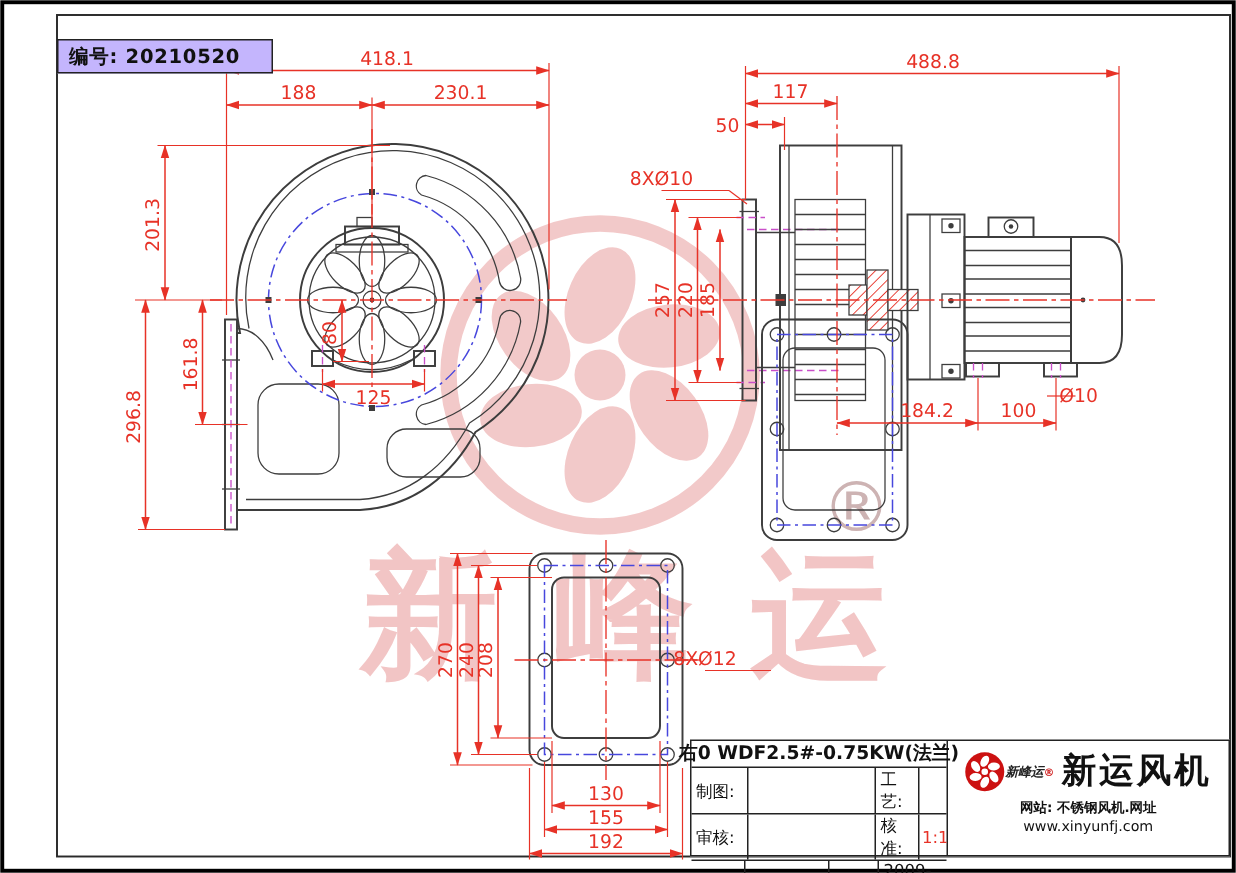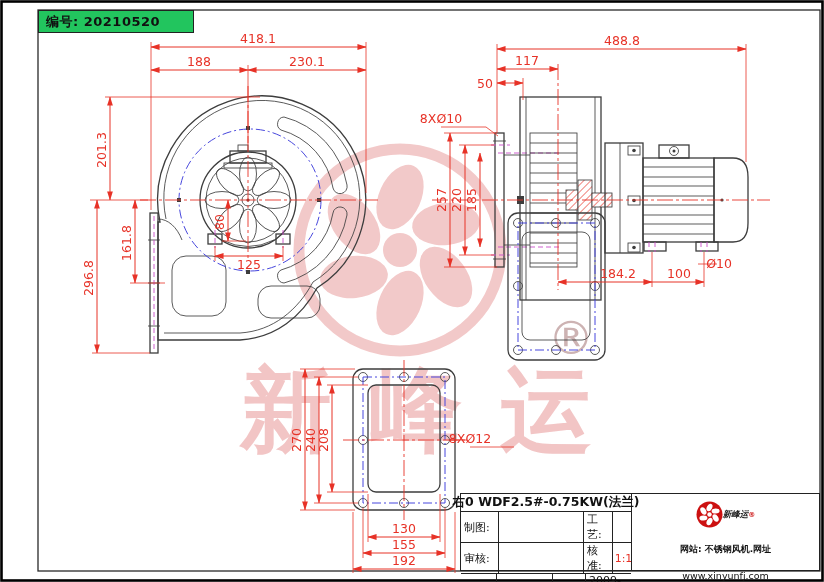--- a/index.html
+++ b/index.html
@@ -15,22 +15,22 @@
   .dl   {stroke:#e73227;stroke-width:1;fill:none}
   .ext  {stroke:#e73227;stroke-width:0.8;fill:none}
   .cl   {stroke:#e73227;stroke-width:0.9;fill:none;stroke-dasharray:16 3 3 3}
   .blue {fill:none;stroke:#4747dd;stroke-width:1;stroke-dasharray:9 3 2 3}
   .mag  {fill:none;stroke:#c94fc9;stroke-width:0.9;stroke-dasharray:5 3}
   .dt   {fill:#e73227;font-size:12.5px;text-anchor:middle}
   .hatch{fill:url(#redhatch);stroke:#3d3d3d;stroke-width:0.85}
   .wm   {fill:#f0bcbc}
 
   
-  .serial{position:absolute;left:38px;top:10px;width:156px;height:23px;border:1.6px solid #222;
-          background:#22c55e;display:flex;align-items:center;padding-left:7px;
+  .serial{position:absolute;left:38px;top:26px;width:144px;height:23px;border:1.6px solid #222;
+          background:#c4b5fd;display:flex;align-items:center;padding-left:7px;
           font-size:13px;font-weight:600;color:#111;letter-spacing:.5px}
 
   
   .tb{position:absolute;left:460px;top:493px;width:360px;height:78px;border:1.6px solid #222;
       background:#fff;display:flex;color:#111}
   .tb-left{width:171px;border-right:1.4px solid #222;display:flex;flex-direction:column}
   .tb-title{height:28px;border-bottom:1.2px solid #222;display:flex;align-items:center;
             justify-content:center;font-size:12.5px;font-weight:600;white-space:nowrap}
   .tb-row{flex:1;display:grid;border-bottom:1.2px solid #222;font-size:11px;align-items:stretch}
   .tb-row:last-child{border-bottom:none}
@@ -38,22 +38,22 @@
   .r3 {grid-template-columns:36px 56px 33px 1fr}
   .tb-row span{border-right:1.2px solid #222;display:flex;align-items:center;padding-left:3px;overflow:hidden}
   .tb-row span:last-child{border-right:none}
   .redv{color:#e73227;font-weight:400;justify-content:center;padding-left:0}
   .tb-right{flex:1;display:flex;flex-direction:column;align-items:center;padding-top:5px}
   .brand-row{display:flex;align-items:flex-start;gap:5px}
   .brand-logo-col{display:flex;align-items:center;margin-top:2px}
   .brand-script{font-size:8.5px;font-weight:700;font-style:italic;color:#222;white-space:nowrap}
   .brand-script .reg{color:#cc1111;font-size:7px;font-style:normal}
   .brand-name{font-size:23px;font-weight:700;letter-spacing:2px;line-height:30px;white-space:nowrap}
-  .site{font-size:9px;font-weight:700;margin-top:15px;white-space:nowrap}
-  .url{font-size:9.5px;margin-top:14px;white-space:nowrap}
+  .site{font-size:9px;font-weight:700;margin-top:3px;white-space:nowrap}
+  .url{font-size:9.5px;margin-top:1px;white-space:nowrap}
 </style>
 </head>
 <body>
 
 <div class="sheet">
 <svg class="drawing" width="824" height="582" viewBox="0 0 824 582">
   <defs>
     <marker id="ar" viewBox="0 0 10 10" refX="9.5" refY="5" markerWidth="9" markerHeight="9" orient="auto-start-reverse">
       <path d="M0,1.8 L10,5 L0,8.2 Z" fill="#e73227"></path>
     </marker>
@@ -339,18 +339,19 @@
             <ellipse cx="13.5" cy="6.5" rx="2.6" ry="4" transform="rotate(28 13.5 6.5)"></ellipse>
             <ellipse cx="19.6" cy="10" rx="2.6" ry="4" transform="rotate(88 19.6 10)"></ellipse>
             <ellipse cx="19.6" cy="17" rx="2.6" ry="4" transform="rotate(148 19.6 17)"></ellipse>
             <ellipse cx="13.5" cy="20.5" rx="2.6" ry="4" transform="rotate(208 13.5 20.5)"></ellipse>
             <ellipse cx="7.4" cy="17" rx="2.6" ry="4" transform="rotate(268 7.4 17)"></ellipse>
             <ellipse cx="7.4" cy="10" rx="2.6" ry="4" transform="rotate(328 7.4 10)"></ellipse>
           </g>
         </svg>
         <div class="brand-script"><span>新峰运</span><span class="reg">®</span></div>
       </div>
+      <div class="brand-name">新运风机</div>
     </div>
     <div class="site">网站: 不锈钢风机.网址</div>
     <div class="url">www.xinyunfj.com</div>
   </div>
 </div>
 </div>
 
 </body></html>

